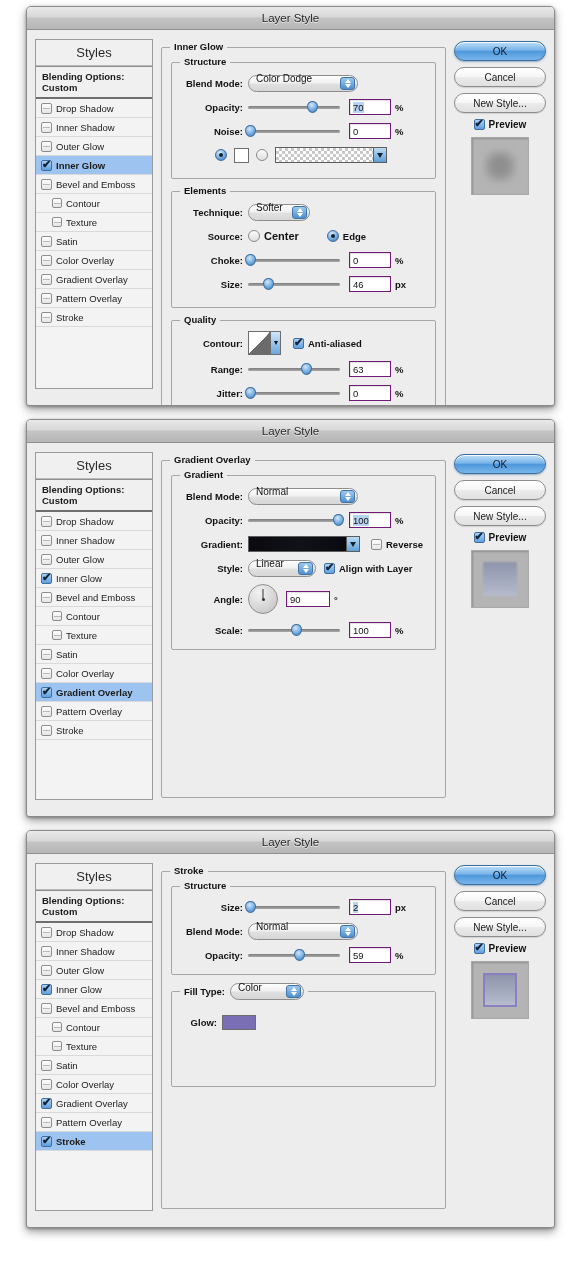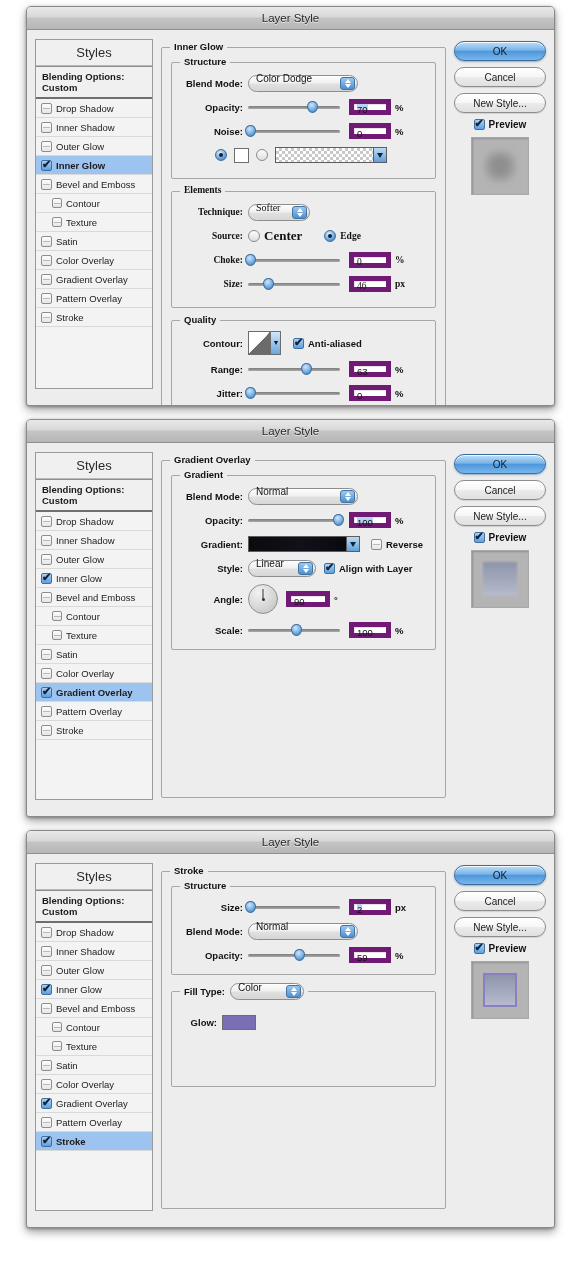--- a/index.html
+++ b/index.html
@@ -154,25 +154,25 @@
     position: absolute; top: 1px; width: 11px; height: 12px;
     margin-left: -5px;
     background: radial-gradient(circle at 40% 30%, #cfe6fb, #5d9dd9 70%, #3d7ab1 100%);
     border: 1px solid #3f6f9e;
     border-radius: 50% 50% 50% 50% / 42% 42% 58% 58%;
   }
 
   
   .numfield {
     height: 16px;
-    border: 5px solid #701a75;
+    border: 1px solid #701a75;
     background: #fff;
     font-size: 9.5px; color: #111;
     padding: 0 3px;
-    display: flex; 
+    display: flex; align-items: center;
     box-shadow: inset 1px 1px 1px rgba(0,0,0,0.12);
   }
   .numfield.sel { background: #fff; }
   .numfield.sel span { background: #b6d4f2; }
   .unit { font-size: 9.5px; color: #111; margin-left: 4px; font-weight: bold; }
 
   
   .radio {
     width: 12px; height: 12px; border-radius: 50%;
     border: 1px solid #8a8a8a;
@@ -421,38 +421,38 @@
             <span class="radio"></span>
             <div class="grad-swatch" style="width:112px">
               <div class="fill checker"></div>
               <div class="dd">
                     <i></i>
                   </div>
             </div>
           </div>
         </div>
 
-        <div class="fieldset" style="margin-top:12px;font-family:Liberation Serif, serif;">
+        <div class="fieldset" style="margin-top:12px;">
           <div class="legend">Elements</div>
 
           <div class="row">
             <span class="lbl" style="width:62px">Technique:</span>
             <div class="popup" style="width:62px">
               <span>Softer</span>
               <span class="arrows">
                     <i class="up"></i>
                     <i class="dn"></i>
                   </span>
             </div>
           </div>
 
           <div class="row">
             <span class="lbl" style="width:62px">Source:</span>
             <span class="radio"></span>
-            <span style="font-size:13px;color:#111;margin:0 22px 0 4px;font-weight:bold">Center</span>
+            <span style="font-size:11px;color:#111;margin:0 28px 0 4px;font-weight:bold">Center</span>
             <span class="radio on"></span>
             <span style="font-size:9.5px;color:#111;margin-left:4px;font-weight:bold">Edge</span>
           </div>
 
           <div class="row">
             <span class="lbl" style="width:62px">Choke:</span>
             <div class="slider" style="width:92px">
               <div class="track"></div>
               <div class="knob" style="left:2%"></div>
             </div>

